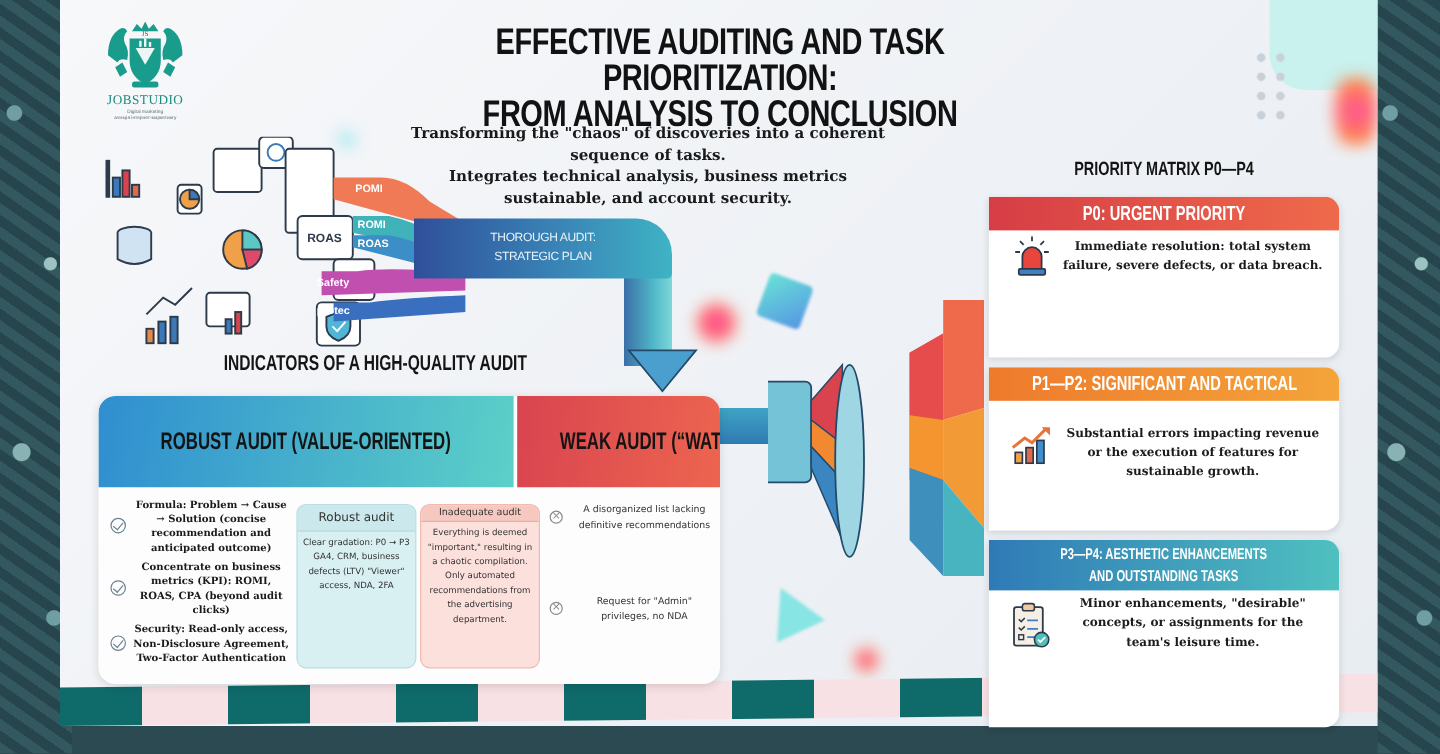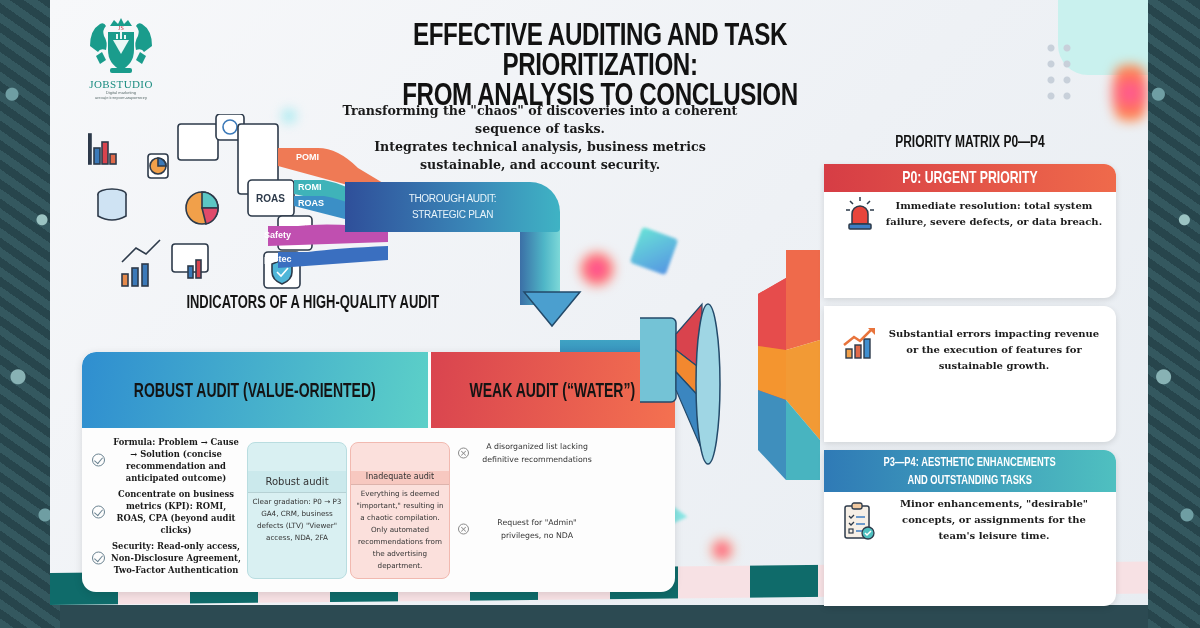--- a/index.html
+++ b/index.html
@@ -73,40 +73,40 @@
   .pipe-h { position: absolute; left: 560px; top: 340px; width: 80px; height: 30px;
     background: linear-gradient(180deg, #3fa3c4, #2f7bb3); }
 
   .indicators-title {
     position: absolute; left: 150px; top: 292px; width: 260px; text-align: center;
     font-family: "Liberation Sans", sans-serif; font-weight: 700; font-size: 18px; color: #151515;
     transform: scaleX(0.72); transform-origin: center top; white-space: nowrap;
   }
 
   
-  .compare { position: absolute; left: 82px; top: 352px; width: 593px; height: 240px;
+  .compare { position: absolute; left: 82px; top: 330px; width: 518px; height: 240px;
     background: #fdfdfd; border-radius: 14px; box-shadow: 0 2px 8px rgba(0,0,0,0.12); overflow: hidden; }
   .cmp-head { display: flex; height: 76px; }
   .cmp-head > div { flex: 1; display: flex; align-items: center; justify-content: center; }
   .cmp-head span { font-family: "Liberation Sans", sans-serif; font-weight: 700; font-size: 20px; color: #141414;
     transform: scaleX(0.7); white-space: nowrap; }
   .head-robust { background: linear-gradient(100deg, #2f8ed0, #5cd0c8); border-radius: 14px 0 0 0; margin-right: 3px; }
   .head-weak { background: linear-gradient(100deg, #d9444f, #f47150); border-radius: 0 14px 0 0; }
 
   .col-robust { position: absolute; left: 8px; top: 84px; width: 152px; }
   .rb-item { position: relative; padding-left: 20px; text-align: center; font-family: "DejaVu Serif", serif; font-weight: 700;
     font-size: 8.4px; line-height: 12px; color: #1a1a1a; margin-bottom: 4px; }
   .check { position: absolute; left: 2px; top: 50%; transform: translateY(-50%); width: 13px; height: 13px; border: 1.5px solid #6a8290; border-radius: 50%; }
   .check::after { content: ""; position: absolute; left: 3px; top: 1px; width: 4px; height: 7px; border-right: 1.5px solid #6a8290; border-bottom: 1.5px solid #6a8290; transform: rotate(40deg); }
 
   .mini-card { position: absolute; top: 90px; width: 100px; height: 137px; border-radius: 8px; overflow: hidden;
     font-family: "DejaVu Sans", sans-serif; font-size: 7.2px; line-height: 12px; color: #333; text-align: center; }
   .mini-robust { left: 165px; background: #d9f0f2; border: 1px solid #b9dde0; }
   .mini-weak { left: 268px; background: #fbe0dc; border: 1px solid #f1b9b0; }
-  .mini-title { font-size: 10px; line-height: 12px; padding: 5px 2px 4px; border-bottom: 1px solid rgba(0,0,0,0.1); margin-top: 28px; }
+  .mini-title { font-size: 10px; line-height: 12px; padding: 5px 2px 4px; border-bottom: 1px solid rgba(0,0,0,0.1); }
   .mini-robust .mini-title { background: #cbe9ec; }
   .mini-weak .mini-title { background: #f7c8c0; font-size: 8px; line-height: 10px; padding: 1px 14px 2px; }
   .mini-body { padding: 3px 3px; }
 
   .weak-list { position: absolute; left: 372px; top: 88px; width: 140px; }
   .weak-item { position: relative; padding-left: 26px; text-align: center; font-family: "DejaVu Sans", sans-serif; font-size: 7.8px;
     line-height: 13px; color: #333; }
   .weak-item.second { margin-top: 50px; }
   .xmark { position: absolute; left: 4px; top: 50%; transform: translateY(-50%); width: 11px; height: 11px; border: 1.2px solid #8a8a8a; border-radius: 50%;
     font-size: 9px; line-height: 8px; text-align: center; color: #8a8a8a; }
@@ -294,20 +294,23 @@
           <path d="M4 14 h4 M28 14 h4 M8 5 l3 3 M28 5 l-3 3 M18 1 v4"></path>
         </g>
       <path d="M10 28 v-10 a8 8 0 0 1 16 0 v10 z" fill="#e8453c" stroke="#2d3a4a" stroke-width="1.5"></path>
       <rect x="7" y="28" width="22" height="5" rx="1" fill="#3f7fc4" stroke="#2d3a4a" stroke-width="1.5"></rect>
     </svg>
     <div>Immediate resolution: total system failure, severe defects, or data breach.</div>
   </div>
 </div>
 
 <div class="pcard p12">
+  <div class="phead">
+      <span>P1—P2: SIGNIFICANT AND TACTICAL</span>
+    </div>
   <div class="pbody" style="padding-top:20px">
     <svg class="picon" width="38" height="36" viewBox="0 0 38 36">
       <rect x="4" y="24" width="6" height="9" fill="#f1a04a" stroke="#2d3a4a" stroke-width="1.4"></rect>
       <rect x="13" y="20" width="6" height="13" fill="#e06a4a" stroke="#2d3a4a" stroke-width="1.4"></rect>
       <rect x="22" y="14" width="6" height="19" fill="#3f8fd0" stroke="#2d3a4a" stroke-width="1.4"></rect>
       <path d="M2 20 l10 -8 l6 4 l12 -12" fill="none" stroke="#e8743c" stroke-width="2.5"></path>
       <path d="M26 3 h7 v7 z" fill="#e8743c"></path>
     </svg>
     <div>Substantial errors impacting revenue or the execution of features for sustainable growth.</div>
   </div>

